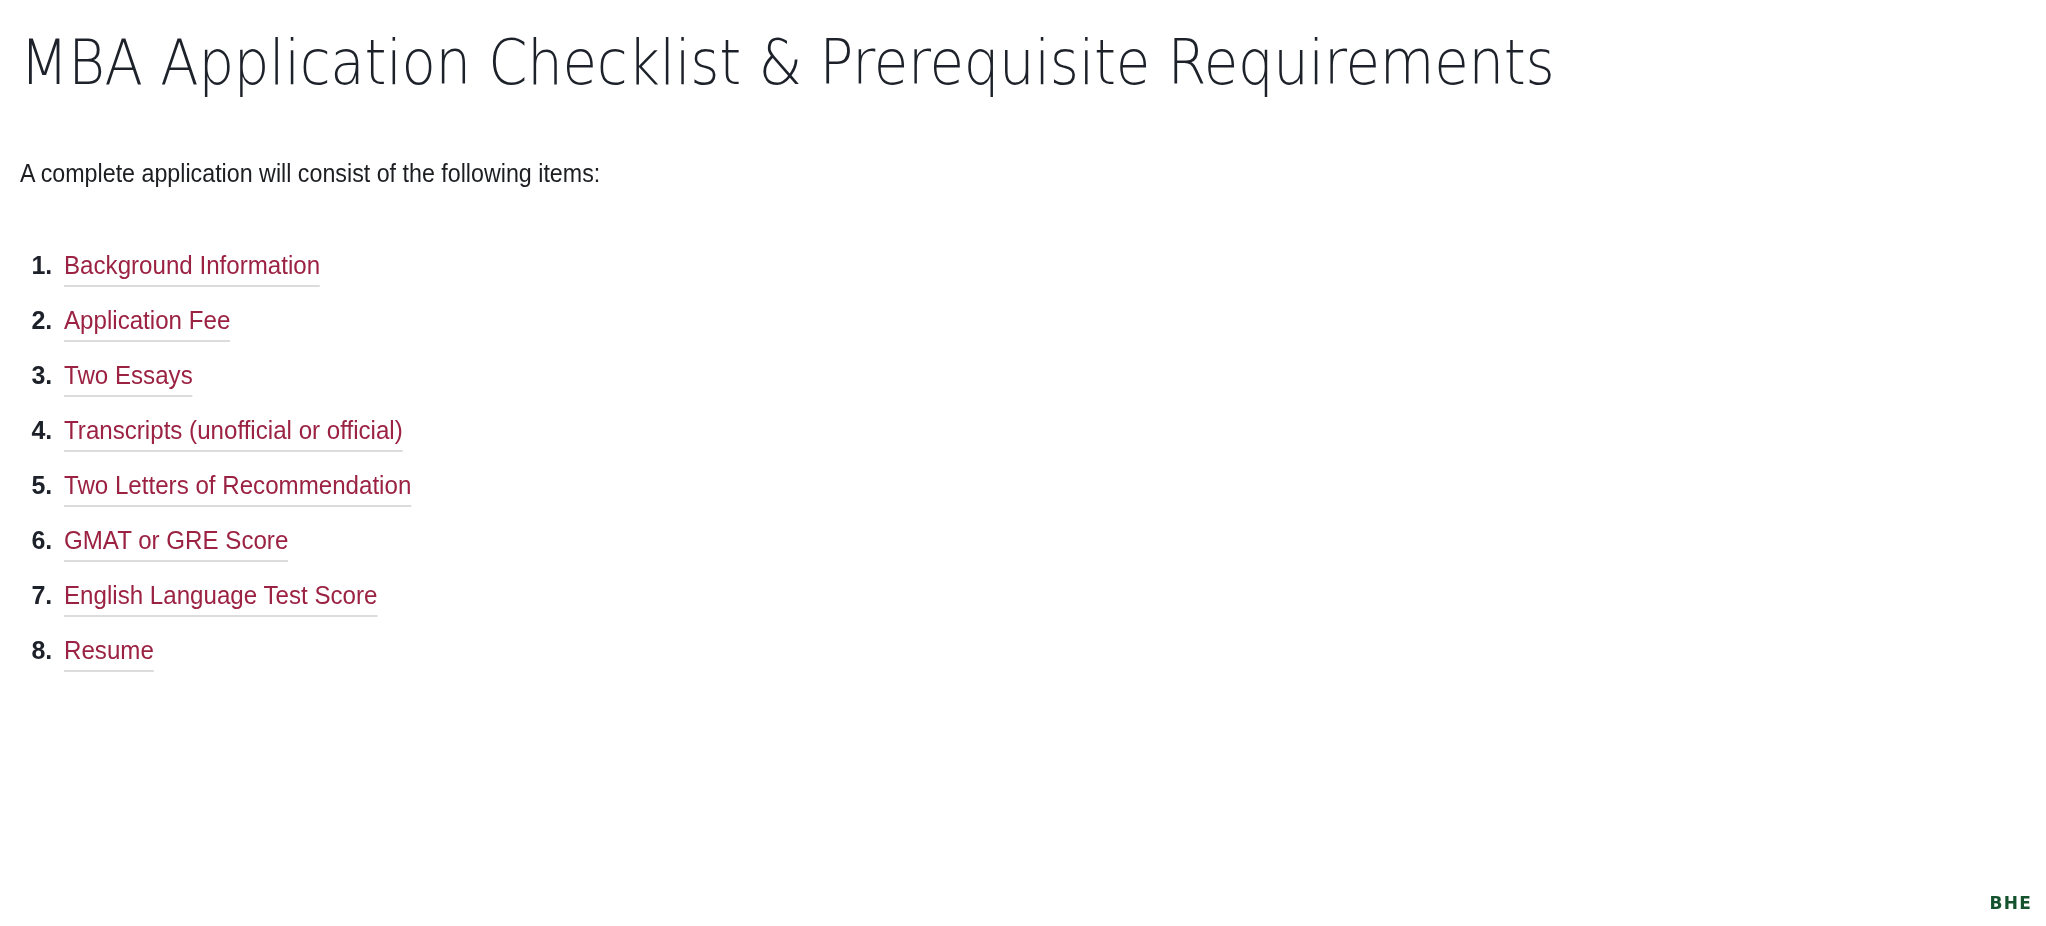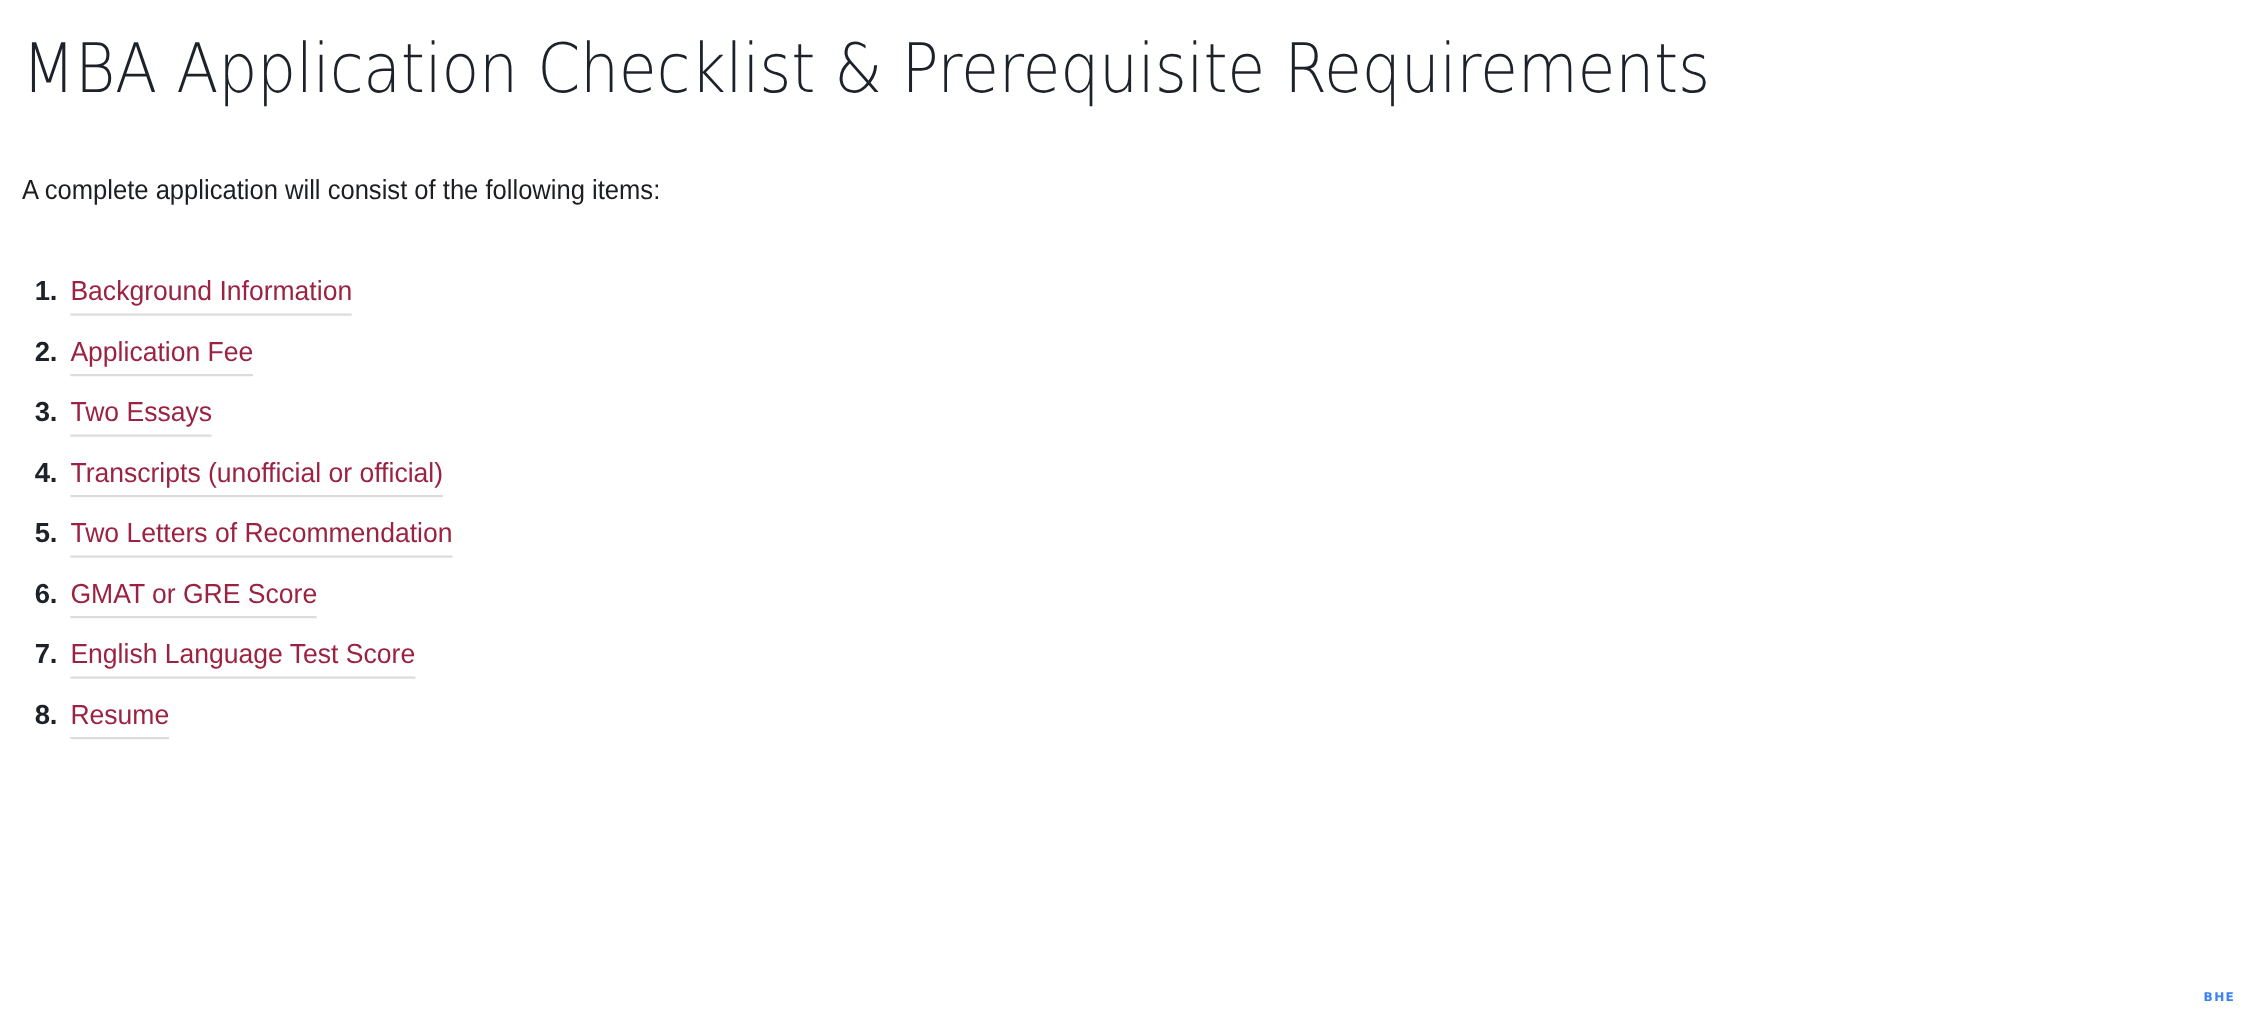--- a/index.html
+++ b/index.html
@@ -98,24 +98,24 @@
     white-space: nowrap;
     transform: scaleX(0.965);
     transform-origin: left center;
   }
 
   
   .watermark {
     position: absolute;
     right: 14px;
     bottom: 13px;
-    font-size: 11px;
+    font-size: 17px;
     font-weight: 700;
     letter-spacing: 1.2px;
-    color: #3b82f6;
+    color: #14532d;
     font-family: "DejaVu Sans", "Liberation Sans", sans-serif;
     user-select: none;
   }
 </style>
 </head>
 <body>
 
 <div class="page">
 
   <h1 class="page-title">MBA Application Checklist &amp; Prerequisite Requirements</h1>

